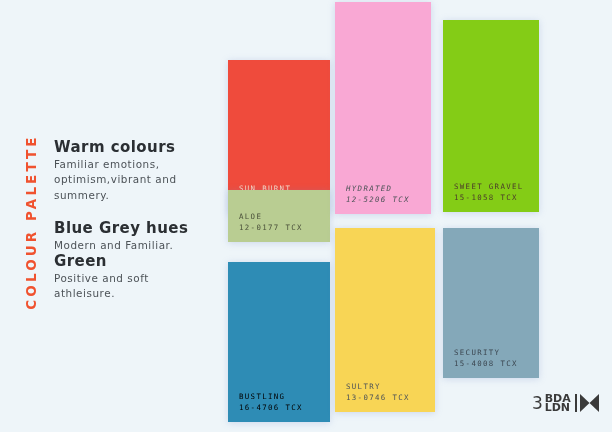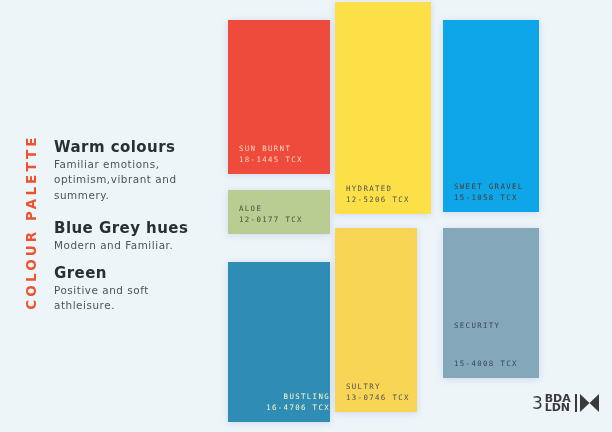--- a/index.html
+++ b/index.html
@@ -39,45 +39,45 @@
   }
   .copy p {
     font-size: 10.4px;
     font-weight: 400;
     color: #4c5257;
     letter-spacing: 0.55px;
     line-height: 15.4px;
   }
   #block-warm  { top: 138px; }
   #block-blue  { top: 219px; }
-  #block-green { top: 264px; }
+  #block-green { top: 252px; }
 
   
   .swatch {
     position: absolute;
     display: flex;
     flex-direction: column;
     justify-content: flex-end;
     padding: 0 0 9px 11px;
     box-shadow: 0 1px 7px rgba(120,140,200,0.28);
   }
   .swatch .nm, .swatch .cd {
     font-size: 7.4px;
     letter-spacing: 1.35px;
     line-height: 11.2px;
     font-family: "DejaVu Sans Mono", monospace;
     white-space: nowrap;
   }
 
   
   #sw-sun      { left: 228px; top: 20px;  width: 102px; height: 154px; }
-  #sw-aloe     { left: 228px; top: 190px; width: 102px; height: 44px;  }
+  #sw-aloe     { left: 228px; top: 190px; width: 102px; height: 52px;  }
   #sw-bustling { left: 228px; top: 262px; width: 102px; height: 160px; }
   #sw-hydrated { left: 335px; top: 2px;   width: 96px;  height: 212px; }
-  #sw-sultry   { left: 335px; top: 228px; width: 82px;  height: 184px; }
+  #sw-sultry   { left: 335px; top: 228px; width: 100px;  height: 184px; }
   #sw-gravel   { left: 443px; top: 20px;  width: 96px;  height: 192px; }
   #sw-security { left: 443px; top: 228px; width: 96px;  height: 150px; }
 
   
   .logo {
     position: absolute;
     left: 532px; top: 394px;
     display: flex; align-items: center;
     color: #3a3a3a;
   }
@@ -101,51 +101,51 @@
   <div class="copy" id="block-blue">
     <h3>Blue Grey hues</h3>
     <p>Modern and Familiar.</p>
   </div>
 
   <div class="copy" id="block-green">
     <h3>Green</h3>
     <p>Positive and soft athleisure.</p>
   </div>
 
-  <div class="swatch" id="sw-sun" style="background: rgb(239, 75, 60); color: rgb(246, 213, 195);">
+  <div class="swatch" id="sw-sun" style="background: rgb(239, 75, 60); color: rgb(246, 213, 195); margin-top: 40px;">
     <span class="nm">SUN BURNT</span>
     <span class="cd">18-1445 TCX</span>
   </div>
 
   <div class="swatch" id="sw-aloe" style="background: rgb(185, 205, 146); color: rgb(74, 80, 57);">
     <span class="nm">ALOE</span>
     <span class="cd">12-0177 TCX</span>
   </div>
 
-  <div class="swatch" id="sw-bustling" style="background: rgb(46, 140, 181); color: #fef9c3; align-items: flex-end;">
+  <div class="swatch" id="sw-bustling" style="background: rgb(46, 140, 181); color: #000000;">
     <span class="nm">BUSTLING</span>
     <span class="cd">16-4706 TCX</span>
   </div>
 
-  <div class="swatch" id="sw-hydrated" style="background: #fde047; color: rgb(76, 82, 87);">
+  <div class="swatch" id="sw-hydrated" style="background: #f9a8d4; color: rgb(76, 82, 87); font-style: italic;">
     <span class="nm">HYDRATED</span>
     <span class="cd">12-5206 TCX</span>
   </div>
 
   <div class="swatch" id="sw-sultry" style="background: rgb(248, 213, 85); color: rgb(76, 82, 87);">
     <span class="nm">SULTRY</span>
     <span class="cd">13-0746 TCX</span>
   </div>
 
-  <div class="swatch" id="sw-gravel" style="background: #0ea5e9; color: rgb(76, 58, 43);">
+  <div class="swatch" id="sw-gravel" style="background: #84cc16; color: rgb(76, 58, 43);">
     <span class="nm">SWEET GRAVEL</span>
     <span class="cd">15-1058 TCX</span>
   </div>
 
-  <div class="swatch" id="sw-security" style="background: rgb(132, 168, 185); color: rgb(59, 70, 80); gap: 27px;">
+  <div class="swatch" id="sw-security" style="background: rgb(132, 168, 185); color: rgb(59, 70, 80);">
     <span class="nm">SECURITY</span>
     <span class="cd">15-4008 TCX</span>
   </div>
 
   <div class="logo">
     <span class="three">3</span>
     <span class="stack">
       <div>BDA</div>
       <div>LDN</div>
     </span>

